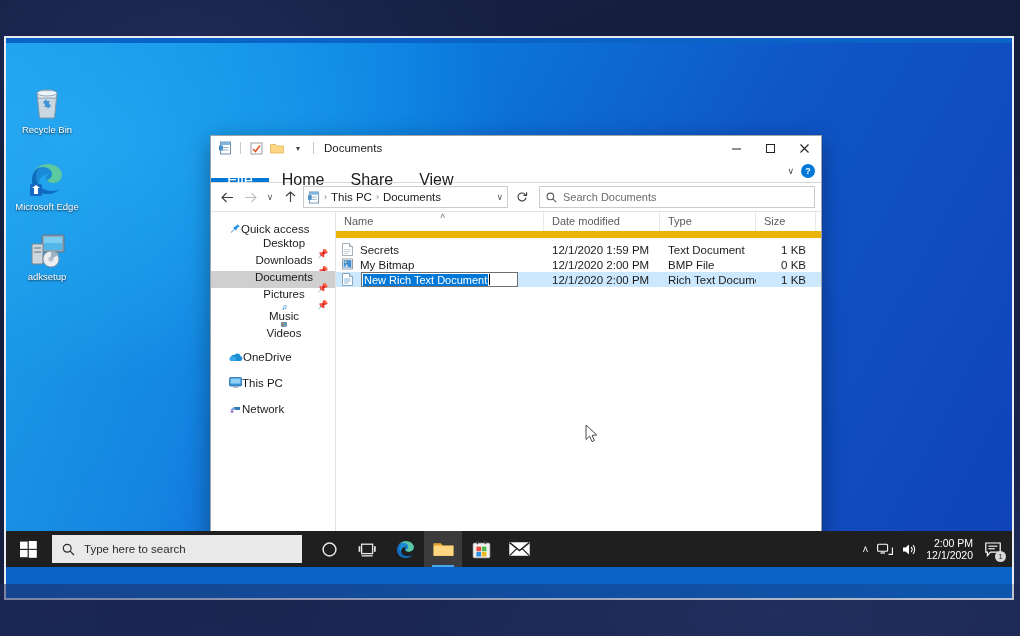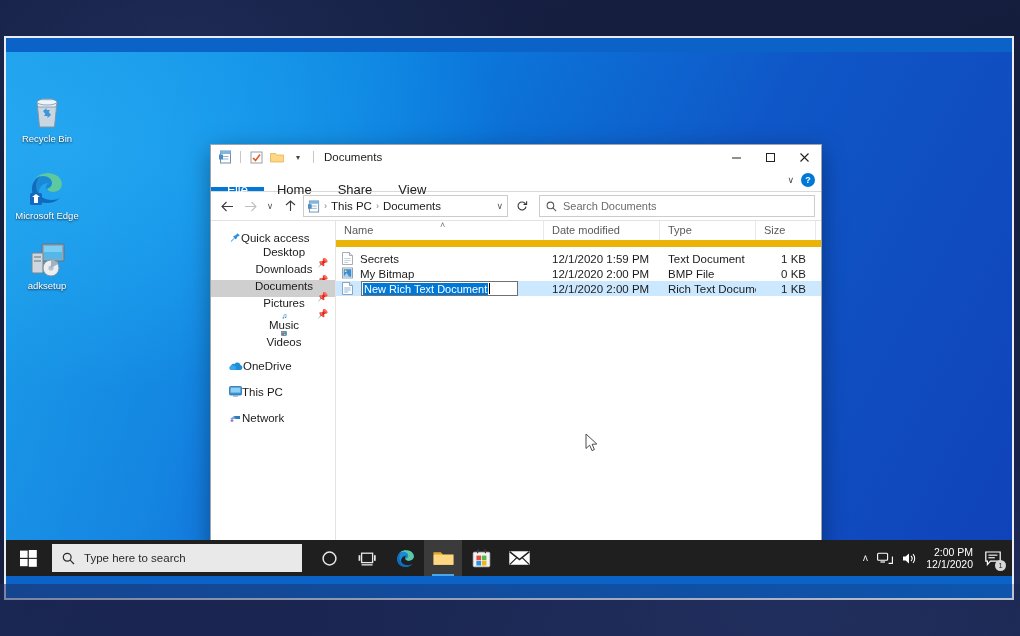--- a/index.html
+++ b/index.html
@@ -27,21 +27,21 @@
   
   #vm{
     position:absolute;left:4px;top:36px;width:1010px;height:564px;
     border:2px solid #e9ecf2;
     box-sizing:border-box;
     overflow:hidden;
     background:#0b63c8;
   }
   
   #desktop{
-    position:absolute;left:0;top:14px;width:1006px;height:524px;
+    position:absolute;left:0;top:5px;width:1006px;height:524px;
     background:
       radial-gradient(ellipse 760px 420px at 6% 18%, #16a0f0 0%, rgba(22,160,240,0) 58%),
       radial-gradient(ellipse 520px 320px at 46% 86%, #0a63d8 0%, rgba(10,99,216,0) 62%),
       linear-gradient(118deg,#079ae8 0%,#0b80e0 30%,#0f57c8 62%,#1042b8 100%);
     overflow:hidden;
   }
   #desktop:before{
     content:"";position:absolute;left:-10%;top:-40%;width:90%;height:180%;
     background:linear-gradient(104deg,rgba(255,255,255,.10),rgba(255,255,255,0) 55%);
     transform:rotate(-6deg);
@@ -70,21 +70,21 @@
   .titlebar{height:24px;display:flex;align-items:center;background:#fff;position:relative;flex:none;}
   .qat{display:flex;align-items:center;gap:5px;padding-left:6px;}
   .qat .sep{width:1px;height:12px;background:#c8c8c8;margin:0 2px;}
   .qat-btn{width:16px;height:16px;display:flex;align-items:center;justify-content:center;}
   .wtitle{font-size:11.5px;color:#1b1b1b;margin-left:8px;white-space:nowrap;}
   .wbtns{margin-left:auto;display:flex;height:24px;}
   .wbtn{width:34px;height:24px;display:flex;align-items:center;justify-content:center;color:#222;font-size:11px;}
 
   
   .tabrow{height:22px;display:flex;align-items:stretch;background:#fff;border-bottom:1px solid #d9d9d9;flex:none;position:relative;}
-  .tab{padding:0 13px;display:flex;align-items:center;font-size:13px;color:#1b1b1b;margin-top:18px;}
+  .tab{padding:0 13px;display:flex;align-items:center;font-size:16px;color:#1b1b1b;margin-top:18px;}
   .tab.file{background:#0078d7;color:#fff;padding:0 16px;}
   .tabright{margin-left:auto;display:flex;align-items:center;gap:7px;padding-right:6px;}
   .helpbtn{width:14px;height:14px;border-radius:50%;background:#0078d7;color:#fff;font-size:9px;line-height:14px;text-align:center;font-weight:bold;}
 
   
   .addrrow{height:28px;display:flex;align-items:center;gap:3px;padding:0 6px;background:#fff;flex:none;}
   .navbtn{width:20px;height:20px;display:flex;align-items:center;justify-content:center;color:#3b3b3b;font-size:13px;}
   .navbtn.dim{color:#b6b6b6;}
   .navbtn.small{width:14px;font-size:9px;color:#555;}
   .addrbox{

